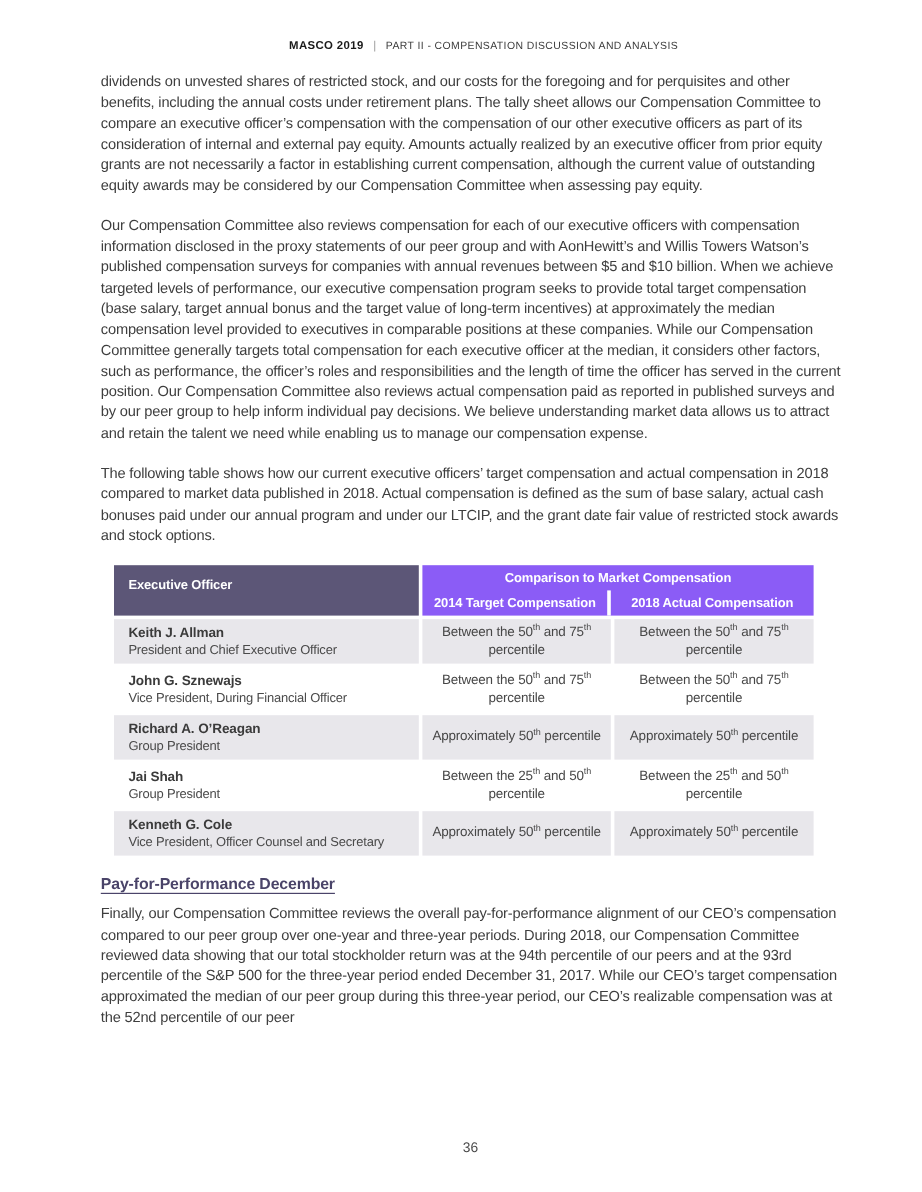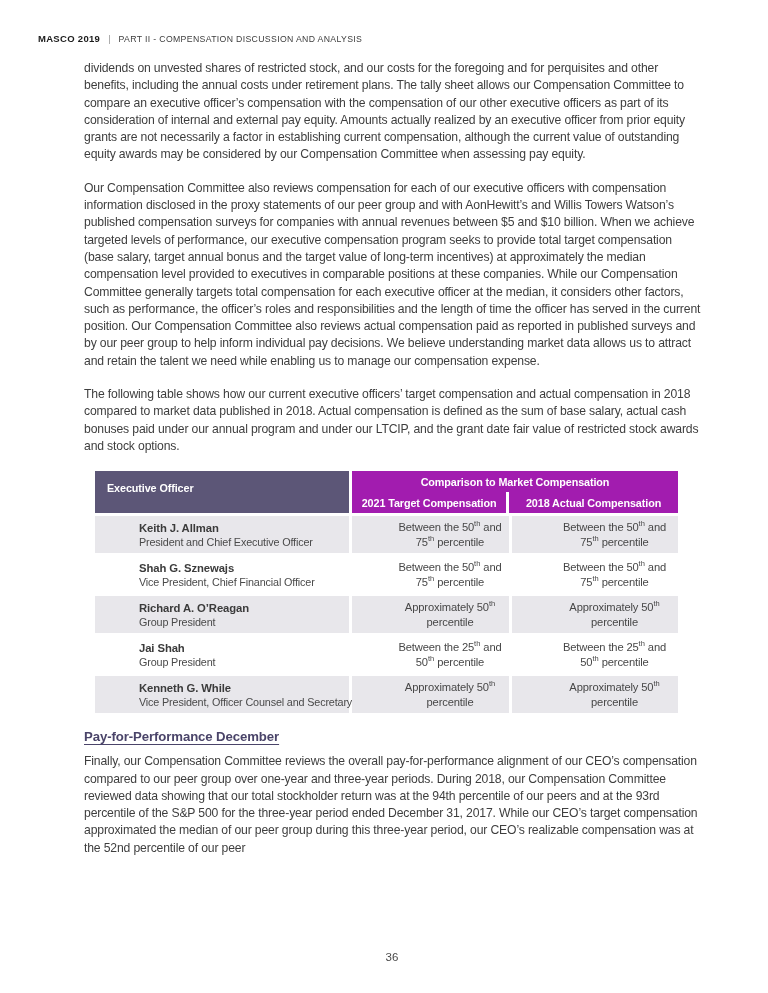--- a/index.html
+++ b/index.html
@@ -9,20 +9,21 @@
     position: relative;
     overflow: hidden;
     font-family: "Liberation Sans", "DejaVu Sans", sans-serif;
     color: #3e3e3e;
   }
   .doc-header {
     margin: 33px 0 0 38px;
     display: flex;
     align-items: baseline;
     white-space: nowrap;
+    justify-content: center;
   }
   .brand {
     font-size: 9.5px; font-weight: 700; color: #1a1a1a; letter-spacing: 0.3px;
   }
   .hdr-sep { color: #9a9a9a; font-size: 9.5px; margin: 0 8px; font-weight: 400; }
   .hdr-section { font-size: 8.7px; color: #3c3c3c; letter-spacing: 0.35px; }
 
   .content {
     margin: 16px 0 0 84px;
     width: 620px;
@@ -58,21 +59,21 @@
     height: 42px;
     display: flex;
     align-items: flex-end;
     padding: 0 0 19px 12px;
     color: #ffffff;
     font-size: 10.8px;
     font-weight: 700;
     letter-spacing: -0.1px;
   }
   .th-right {
-    background: #a21caf;
+    background: #8b5cf6;
     height: 42px;
     display: flex;
     flex-direction: column;
   }
   .group-title {
     height: 21px;
     display: flex;
     align-items: center;
     justify-content: center;
     color: #ffffff;
@@ -94,21 +95,21 @@
   .sub-divider { width: 3px; background: #ffffff; }
   .sub-cell.c3 { width: 172px; }
 
   .trow {
     display: grid;
     grid-template-columns: 254px 157px 166px;
     column-gap: 3px;
     margin-bottom: 3px;
     min-height: 37px;
   }
-  .trow .tcell { background: #ffffff; padding-left: 44px; }
+  .trow .tcell { background: #ffffff; }
   .trow.alt .tcell { background: #e8e7eb; }
   .cell-name {
     display: flex;
     flex-direction: column;
     justify-content: center;
     padding: 5px 8px 5px 12px;
   }
   .officer-name {
     font-size: 11.3px;
     font-weight: 700;
@@ -169,21 +170,21 @@
   <p>The following table shows how our current executive officers’ target compensation and actual compensation in 2018 compared to market data published in 2018. Actual compensation is defined as the sum of base salary, actual cash bonuses paid under our annual program and under our LTCIP, and the grant date fair value of restricted stock awards and stock options.</p>
 
   <div class="ctable">
     <div class="thead">
       <div class="th-left">
         <span>Executive Officer</span>
       </div>
       <div class="th-right">
         <div class="group-title">Comparison to Market Compensation</div>
         <div class="sub-row">
-          <div class="sub-cell c2">2021 Target Compensation</div>
+          <div class="sub-cell c2">2014 Target Compensation</div>
           <div class="sub-divider"></div>
           <div class="sub-cell c3">2018 Actual Compensation</div>
         </div>
       </div>
     </div>
 
     <div class="tbody">
 
       <div class="trow alt">
         <div class="tcell cell-name">
@@ -193,22 +194,22 @@
         <div class="tcell cell-pct">
           <span><span>Between the 50</span><sup>th</sup><span> and 75</span><sup>th</sup><span> percentile</span></span>
         </div>
         <div class="tcell cell-pct">
           <span><span>Between the 50</span><sup>th</sup><span> and 75</span><sup>th</sup><span> percentile</span></span>
         </div>
       </div>
 
       <div class="trow">
         <div class="tcell cell-name">
-          <span class="officer-name">Shah G. Sznewajs</span>
-          <span class="officer-title">Vice President, Chief Financial Officer</span>
+          <span class="officer-name">John G. Sznewajs</span>
+          <span class="officer-title">Vice President, During Financial Officer</span>
         </div>
         <div class="tcell cell-pct">
           <span><span>Between the 50</span><sup>th</sup><span> and 75</span><sup>th</sup><span> percentile</span></span>
         </div>
         <div class="tcell cell-pct">
           <span><span>Between the 50</span><sup>th</sup><span> and 75</span><sup>th</sup><span> percentile</span></span>
         </div>
       </div>
 
       <div class="trow alt">
@@ -232,21 +233,21 @@
         <div class="tcell cell-pct">
           <span><span>Between the 25</span><sup>th</sup><span> and 50</span><sup>th</sup><span> percentile</span></span>
         </div>
         <div class="tcell cell-pct">
           <span><span>Between the 25</span><sup>th</sup><span> and 50</span><sup>th</sup><span> percentile</span></span>
         </div>
       </div>
 
       <div class="trow alt">
         <div class="tcell cell-name">
-          <span class="officer-name">Kenneth G. While</span>
+          <span class="officer-name">Kenneth G. Cole</span>
           <span class="officer-title">Vice President, Officer Counsel and Secretary</span>
         </div>
         <div class="tcell cell-pct">
           <span><span>Approximately 50</span><sup>th</sup><span> percentile</span><sup></sup><span></span></span>
         </div>
         <div class="tcell cell-pct">
           <span><span>Approximately 50</span><sup>th</sup><span> percentile</span><sup></sup><span></span></span>
         </div>
       </div>
 

